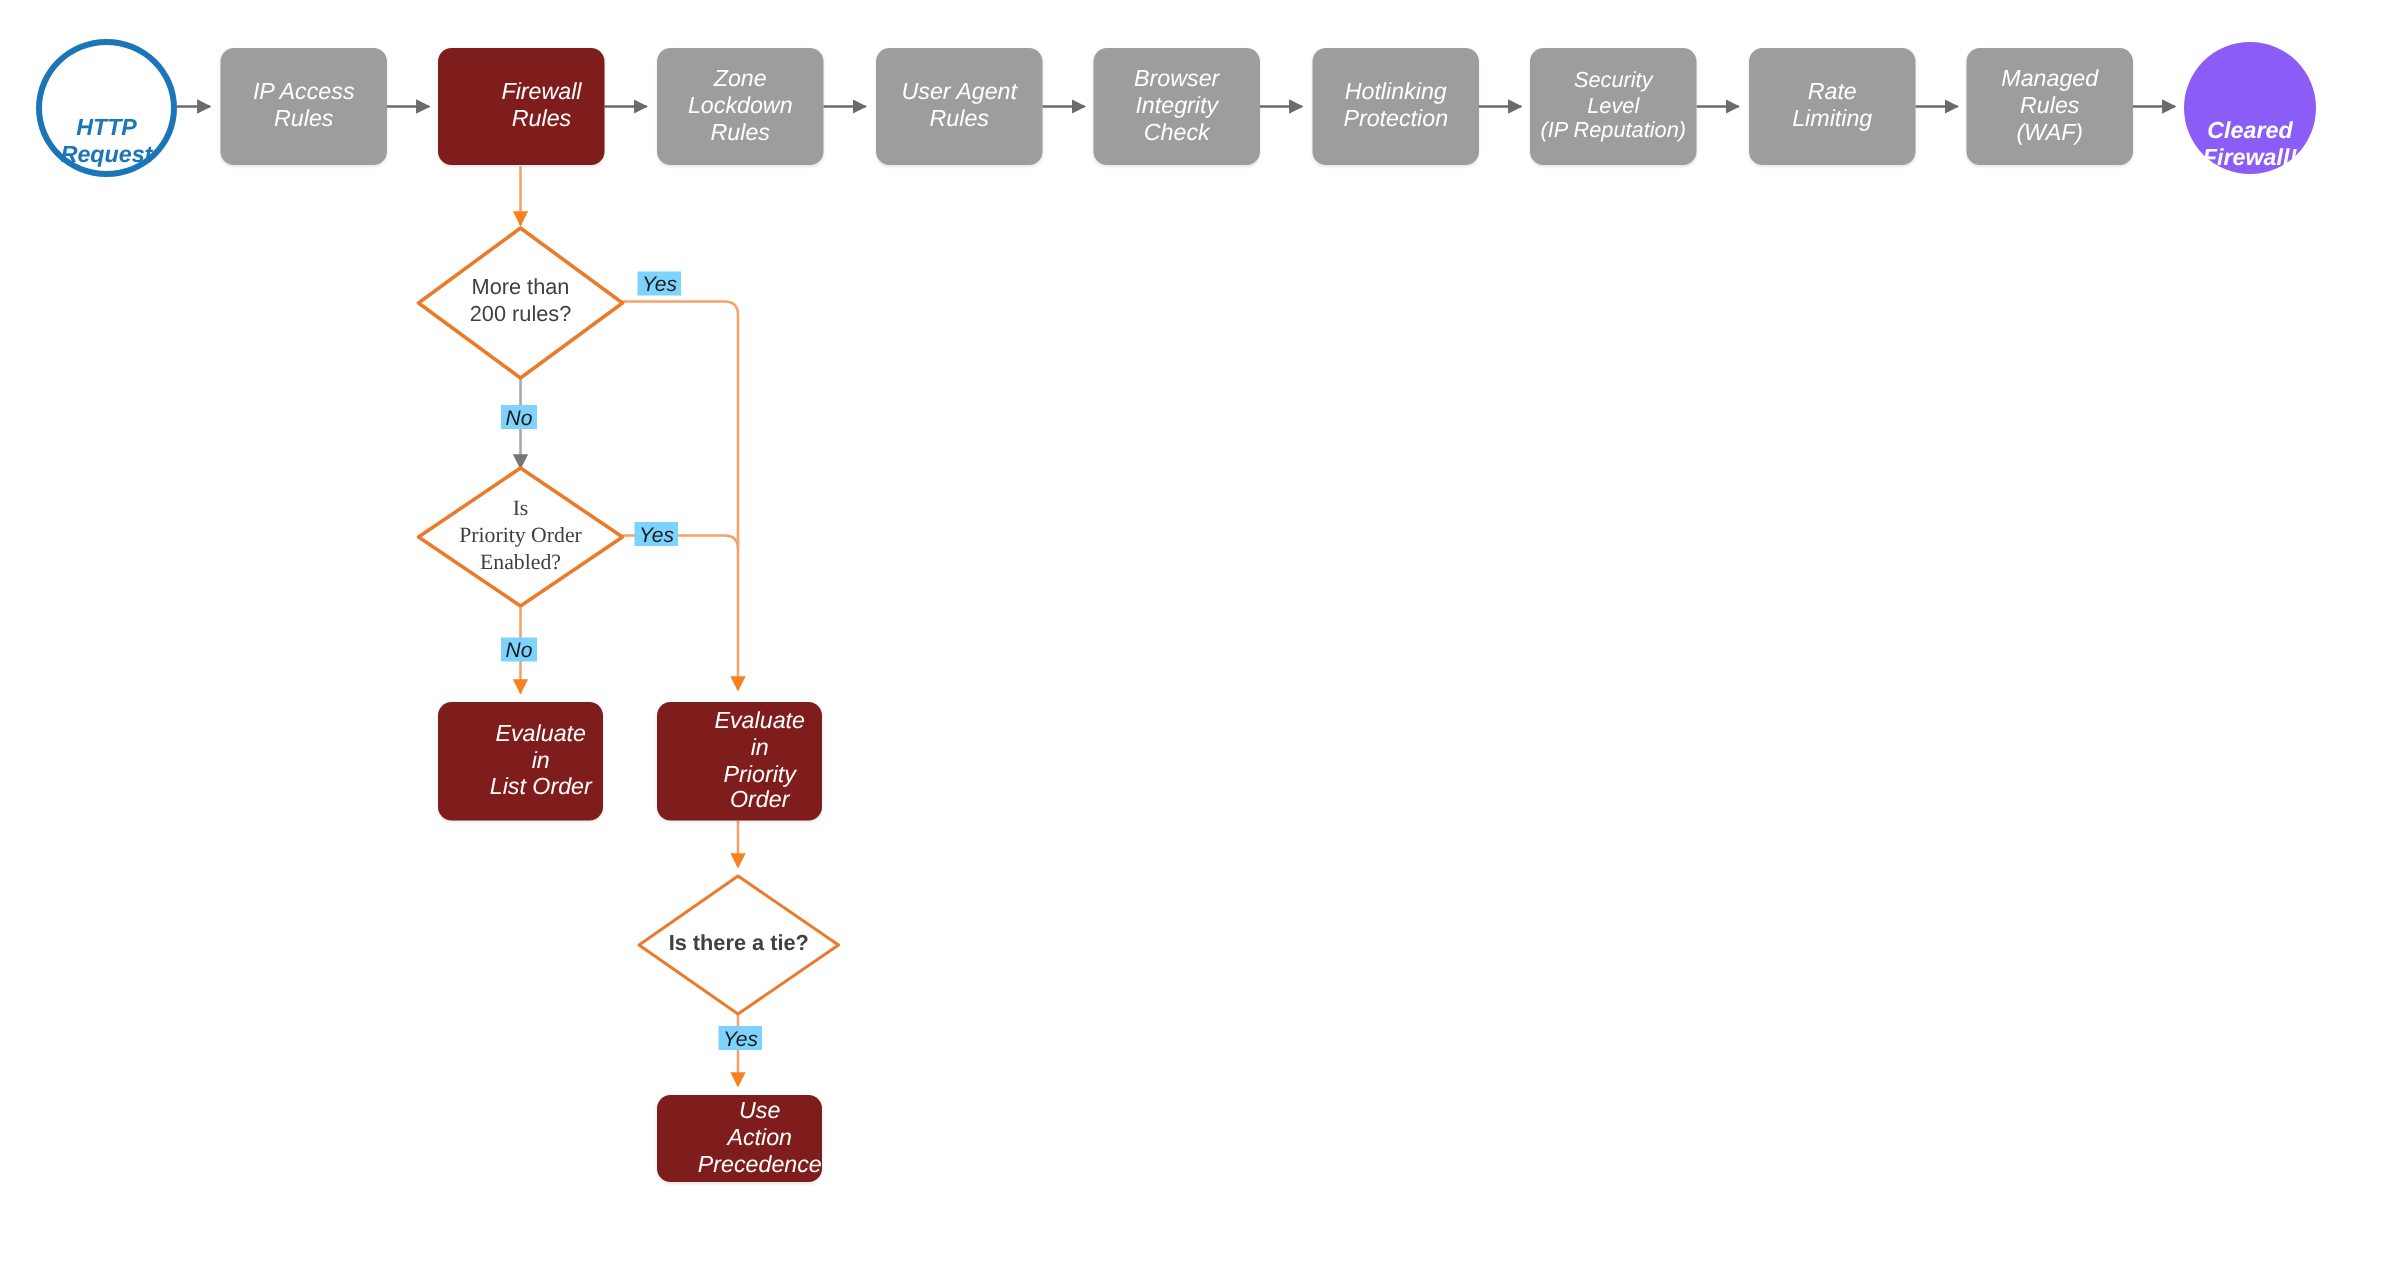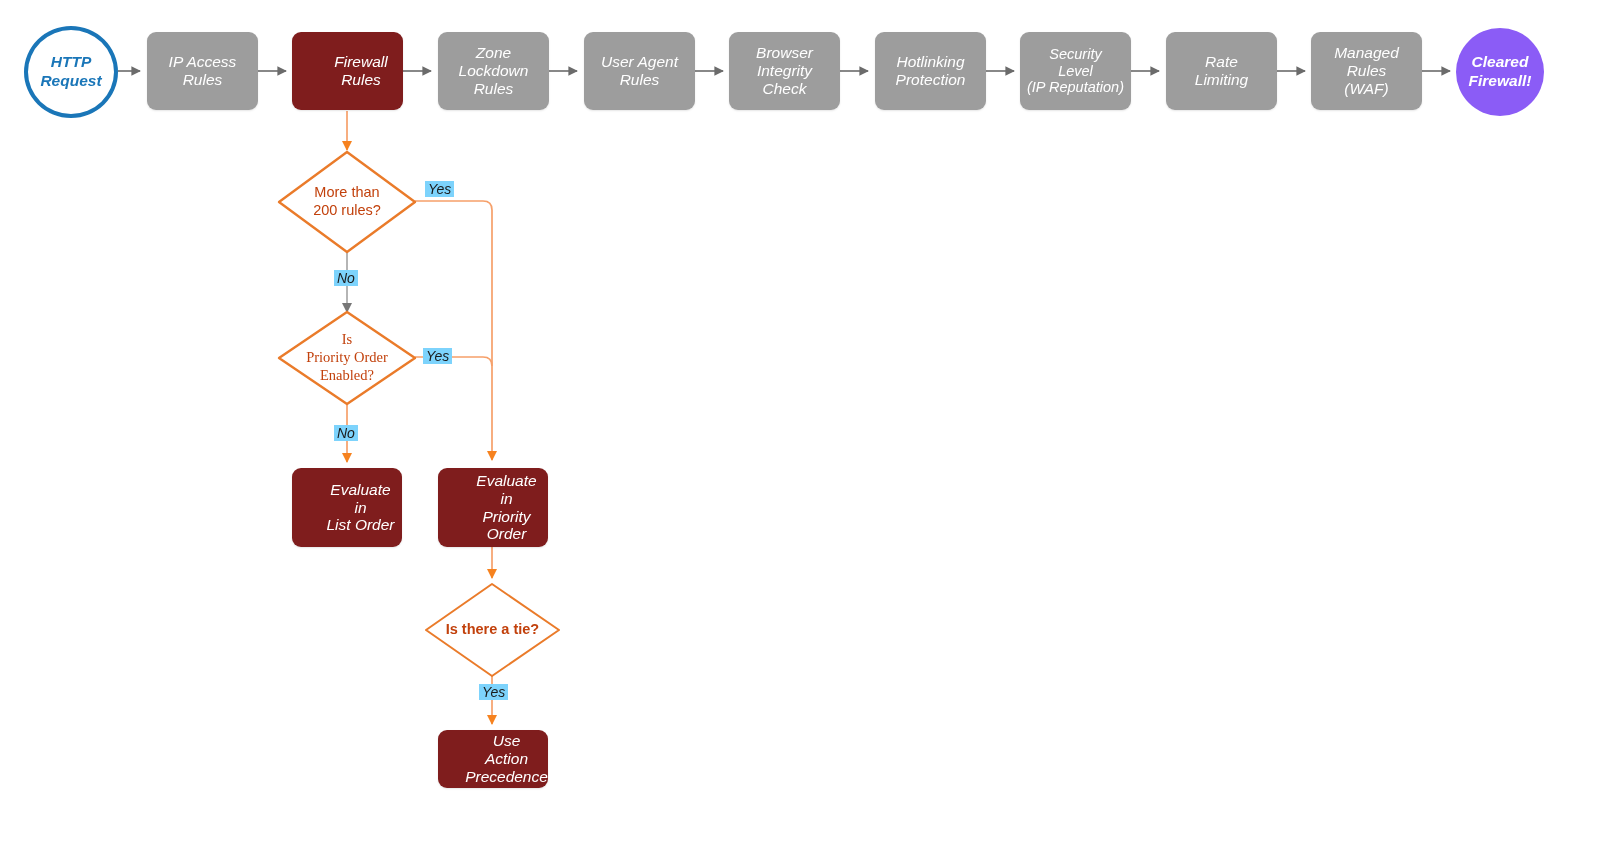--- a/index.html
+++ b/index.html
@@ -48,20 +48,21 @@
   }
   .box.gray   { background: #9d9d9d; }
   .box.orange { background: #7f1d1d; padding-left: 33px; }
 
   .circle {
     border-radius: 50%;
     font-style: italic;
     font-weight: bold;
     font-size: 15.5px;
     line-height: 1.2;
+    align-items: flex-end;
   }
   .circle.outline {
     background: #ffffff;
     border: 4px solid #1a76b8;
     color: #1a76b8;
   }
   .circle.filled {
     background: #8b5cf6;
     color: #ffffff;
   }
@@ -71,21 +72,21 @@
     background: transparent;
   }
   .diamond .dia-svg {
     position: absolute;
     left: 0;
     top: 0;
   }
   .diamond .dia-label {
     position: relative;
     z-index: 2;
-    color: #c2410c;
+    color: #404040;
     font-size: 14.5px;
     font-style: normal;
     line-height: 1.22;
     white-space: pre-line;
   }
 
   
   .edge-label {
     position: absolute;
     font-family: "Liberation Sans", sans-serif;

